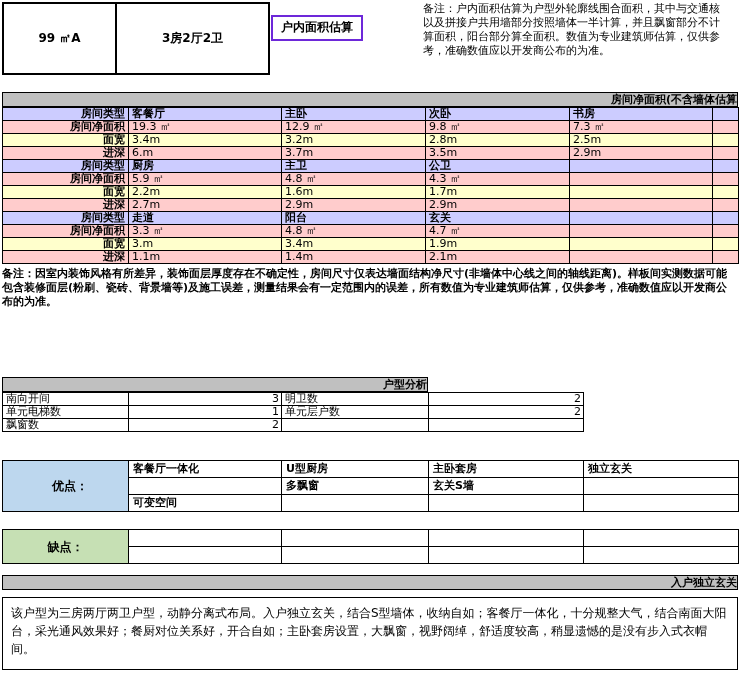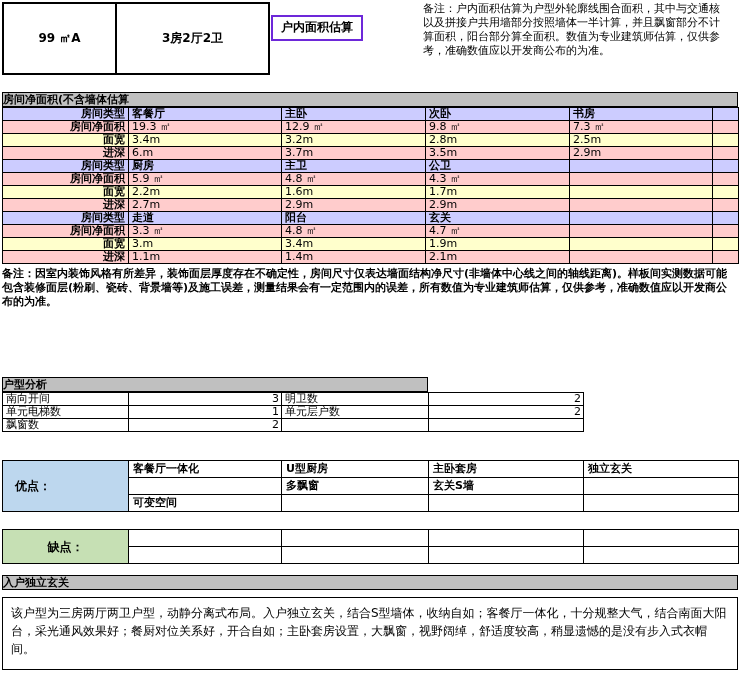--- a/index.html
+++ b/index.html
@@ -37,21 +37,21 @@
   }
   .top .note {
     margin-left: 6px; width: 302px;
     font-size: 11px; line-height: 14px;
   }
 
   
   .bar {
     background: var(--section-header-bg);
     border: 1px solid #000;
-    text-align: left; font-weight: bold;
+    text-align: right; font-weight: bold;
     font-size: 11px; height: 15px; line-height: 13px;
   }
   .bar.full { width: 736px; }
   .bar.half { width: 426px; }
   .room-bar { margin-top: 17px; }
   .analysis-bar { margin-top: 68px; }
   .review-bar { margin-top: 11px; }
 
   
   table { border-collapse: collapse; table-layout: fixed; }
@@ -70,21 +70,21 @@
   .room tr.w td { background: var(--row-width-bg); }
   .room tr.d td { background: var(--row-depth-bg); }
 
   .mid-note { margin-top: 3px; width: 736px; font-size: 11px; line-height: 14px; font-weight: bold; }
 
   .analysis { width: 581px; }
   .analysis td.val { text-align: right; padding-right: 2px; }
 
   .pros { width: 736px; margin-top: 28px; }
   .pros td { height: 17px; font-weight: bold; padding-left: 4px; vertical-align: middle; }
-  .pros td.plabel { background: var(--pros-label-bg); font-size: 12px; padding-left: 12px; }
+  .pros td.plabel { background: var(--pros-label-bg); text-align: center; font-size: 12px; padding-left: 12px; }
 
   .cons { width: 736px; margin-top: 17px; }
   .cons td { height: 17px; vertical-align: middle; }
   .cons td.clabel { background: var(--cons-label-bg); text-align: center; font-weight: bold; font-size: 12px; }
 
   .review-box {
     margin-top: 7px;
     width: 736px; height: 73px;
     border: 1px solid #000;
     padding: 6px 8px;

